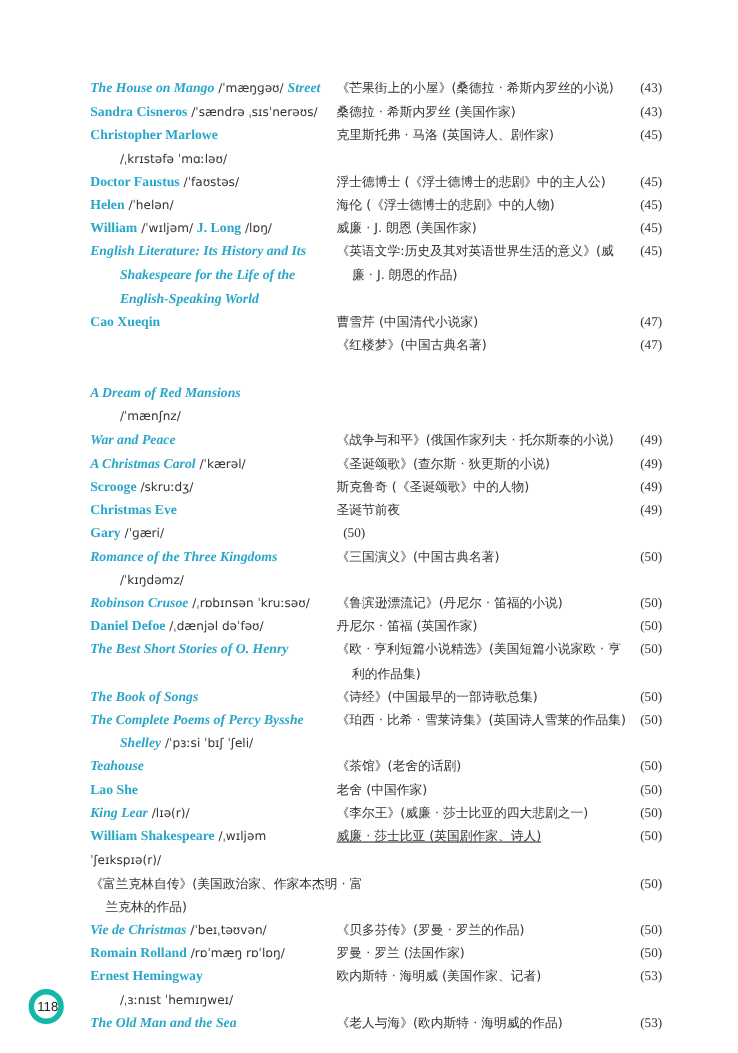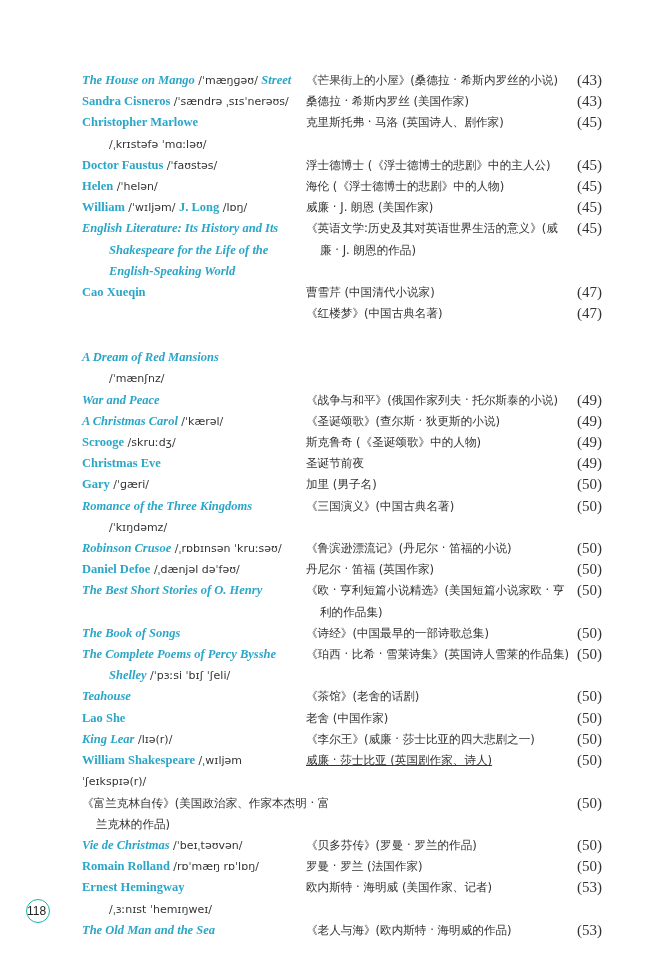--- a/index.html
+++ b/index.html
@@ -3,28 +3,28 @@
   <meta charset="utf-8">
   <style>
     html, body { margin: 0; padding: 0; background: #ffffff; }
     body { width: 671px; height: 957px; position: relative; overflow: hidden;
            font-family: "Liberation Serif", "DejaVu Serif", serif; color: #2a2a2a; }
     .page { position: absolute; left: 0; top: 0; width: 671px; height: 957px; }
     .list { position: absolute; left: 82px; top: 70px; width: 520px; }
     .entry { position: relative; display: flex; font-size: 12.5px; line-height: 21.2px; }
     .col-en { width: 224px; flex: none; }
     .col-zh { flex: 1; font-family: "DejaVu Sans", "Liberation Sans", sans-serif; font-size: 11.6px; color: #333; }
-    .col-pg { width: 26px; flex: none; text-align: right; font-size: 15px; color: #333; }
+    .col-pg { width: 26px; flex: none; text-align: right; font-size: 12px; color: #333; }
     .hw { color: #2aa6c8; font-weight: bold; }
     .hw.it { font-style: italic; }
     .ipa { color: #333; font-family: "DejaVu Sans", sans-serif; font-size: 11px; }
     .cont { padding-left: 27px; display: block; }
     .zh-cont { display: block; padding-left: 14px; }
     .page-num { position: absolute; left: 26px; top: 899px; width: 22px; height: 22px;
-                border: 1px solid #14b8a6; border-radius: 50%; text-align: left; line-height: 22px;
+                border: 5px solid #14b8a6; border-radius: 50%; text-align: right; line-height: 22px;
                 font-family: "Liberation Sans", sans-serif; font-size: 12px; color: #222; }
   </style>
 </head>
 <body>
 
 <div class="page">
   <div class="list" id="list">
       <div class="entry">
         <div class="col-en">
           <span style="display: block;"><span class="hw it">The House on Mango</span><span class="ipa"> /ˈmæŋɡəʊ/ </span><span class="hw it">Street</span></span>
@@ -144,23 +144,20 @@
         </div>
         <div class="col-zh">
           <span style="display: block;">圣诞节前夜</span>
         </div>
         <div class="col-pg">(49)</div>
       </div>
       <div class="entry">
         <div class="col-en">
           <span style="display: block;"><span class="hw">Gary</span><span class="ipa"> /ˈɡæri/</span></span>
         </div>
-        <div class="col-zh">
-          <span style="display: block;">加里 (男子名)</span>
-        </div>
         <div class="col-pg">(50)</div>
       </div>
       <div class="entry">
         <div class="col-en">
           <span style="display: block;"><span class="hw it">Romance of the Three Kingdoms</span></span>
           <span class="cont"><span class="ipa">/ˈkɪŋdəmz/</span></span>
         </div>
         <div class="col-zh">
           <span style="display: block;">《三国演义》(中国古典名著)</span>
         </div>

